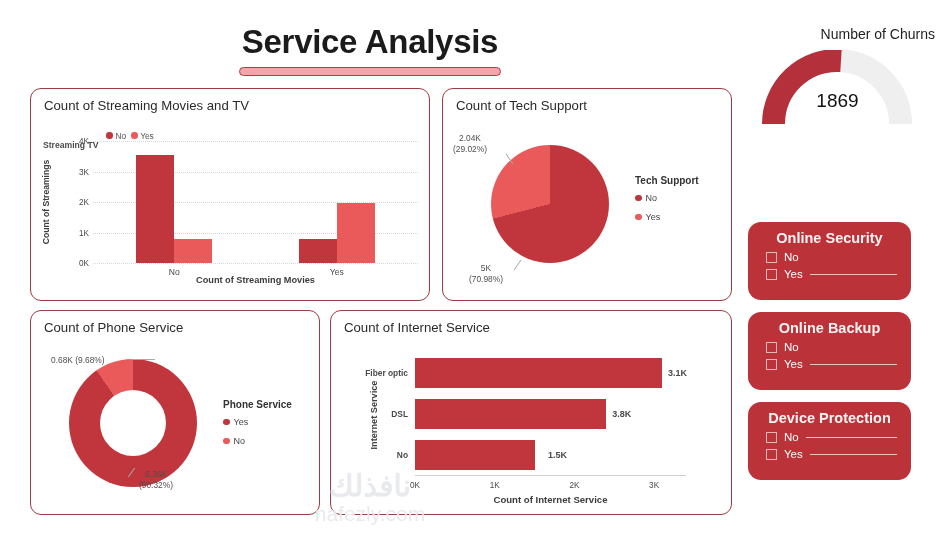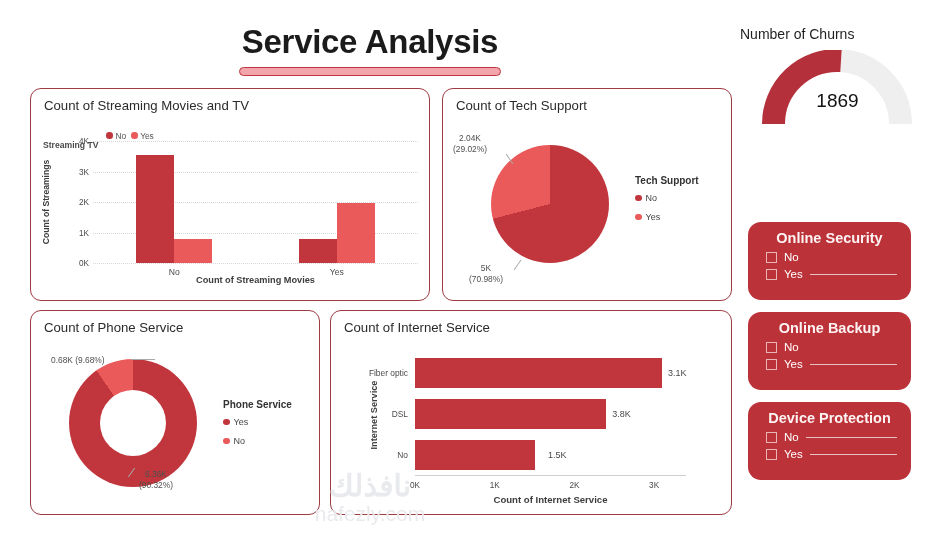--- a/index.html
+++ b/index.html
@@ -78,40 +78,40 @@
   .donut-hole {
     position: absolute; left: 50%; top: 50%; transform: translate(-50%,-50%);
     width: 66px; height: 66px; background: #fff; border-radius: 50%;
   }
 
   
   #card-internet { left: 330px; top: 310px; width: 402px; height: 205px; }
   .ylabel4 { position: absolute; left: 9px; top: 44px; height: 120px; width: 14px; display: flex; align-items: center; }
   .ylabel4 span { transform: rotate(-90deg); white-space: nowrap; font-size: 9.2px; color: #3d3d3d; font-weight: bold; }
   .plot4 { position: absolute; left: 84px; top: 42px; width: 271px; height: 122px; }
-  .hb-row { position: absolute; left: 0; width: 100%; }
+  .hb-row { position: absolute; left: 0; width: 100%; font-weight: bold; }
   .hb { position: absolute; left: 0; top: 0; height: 100%; background: #c0363c; }
   .hb-cat {
     position: absolute; right: 100%; margin-right: 7px; top: 50%; transform: translateY(-50%);
     font-size: 8.4px; color: #4a4a4a; white-space: nowrap;
   }
   .hb-val {
     position: absolute; top: 50%; transform: translateY(-50%); margin-left: 6px;
     font-size: 9px; color: #4a4a4a; white-space: nowrap;
   }
   .xt4 { position: absolute; top: 100%; margin-top: 6px; font-size: 8.2px; color: #4a4a4a; transform: translateX(-50%); }
   .xaxis4 { position: absolute; left: 0; right: 0; top: 100%; border-top: 1px solid #cfcfcf; }
   .xlabel4 {
     position: absolute; left: 84px; width: 271px; top: 183px; text-align: center;
     font-size: 9.6px; color: #3d3d3d; font-weight: bold;
   }
 
   
   .gauge-title {
-    position: absolute; left: 740px; top: 26px; width: 195px; text-align: left;
+    position: absolute; left: 740px; top: 26px; width: 195px; text-align: right;
     font-size: 14px; color: #1f1f1f;
   }
   .gauge { position: absolute; left: 762px; top: 50px; width: 150px; height: 76px; overflow: hidden; }
   .gauge-val {
     position: absolute; left: 740px; top: 90px; width: 195px; text-align: center;
     font-size: 19px; color: #111;
   }
 
   .kpi {
     position: absolute; left: 748px; top: 124px; width: 163px; height: 86px;

